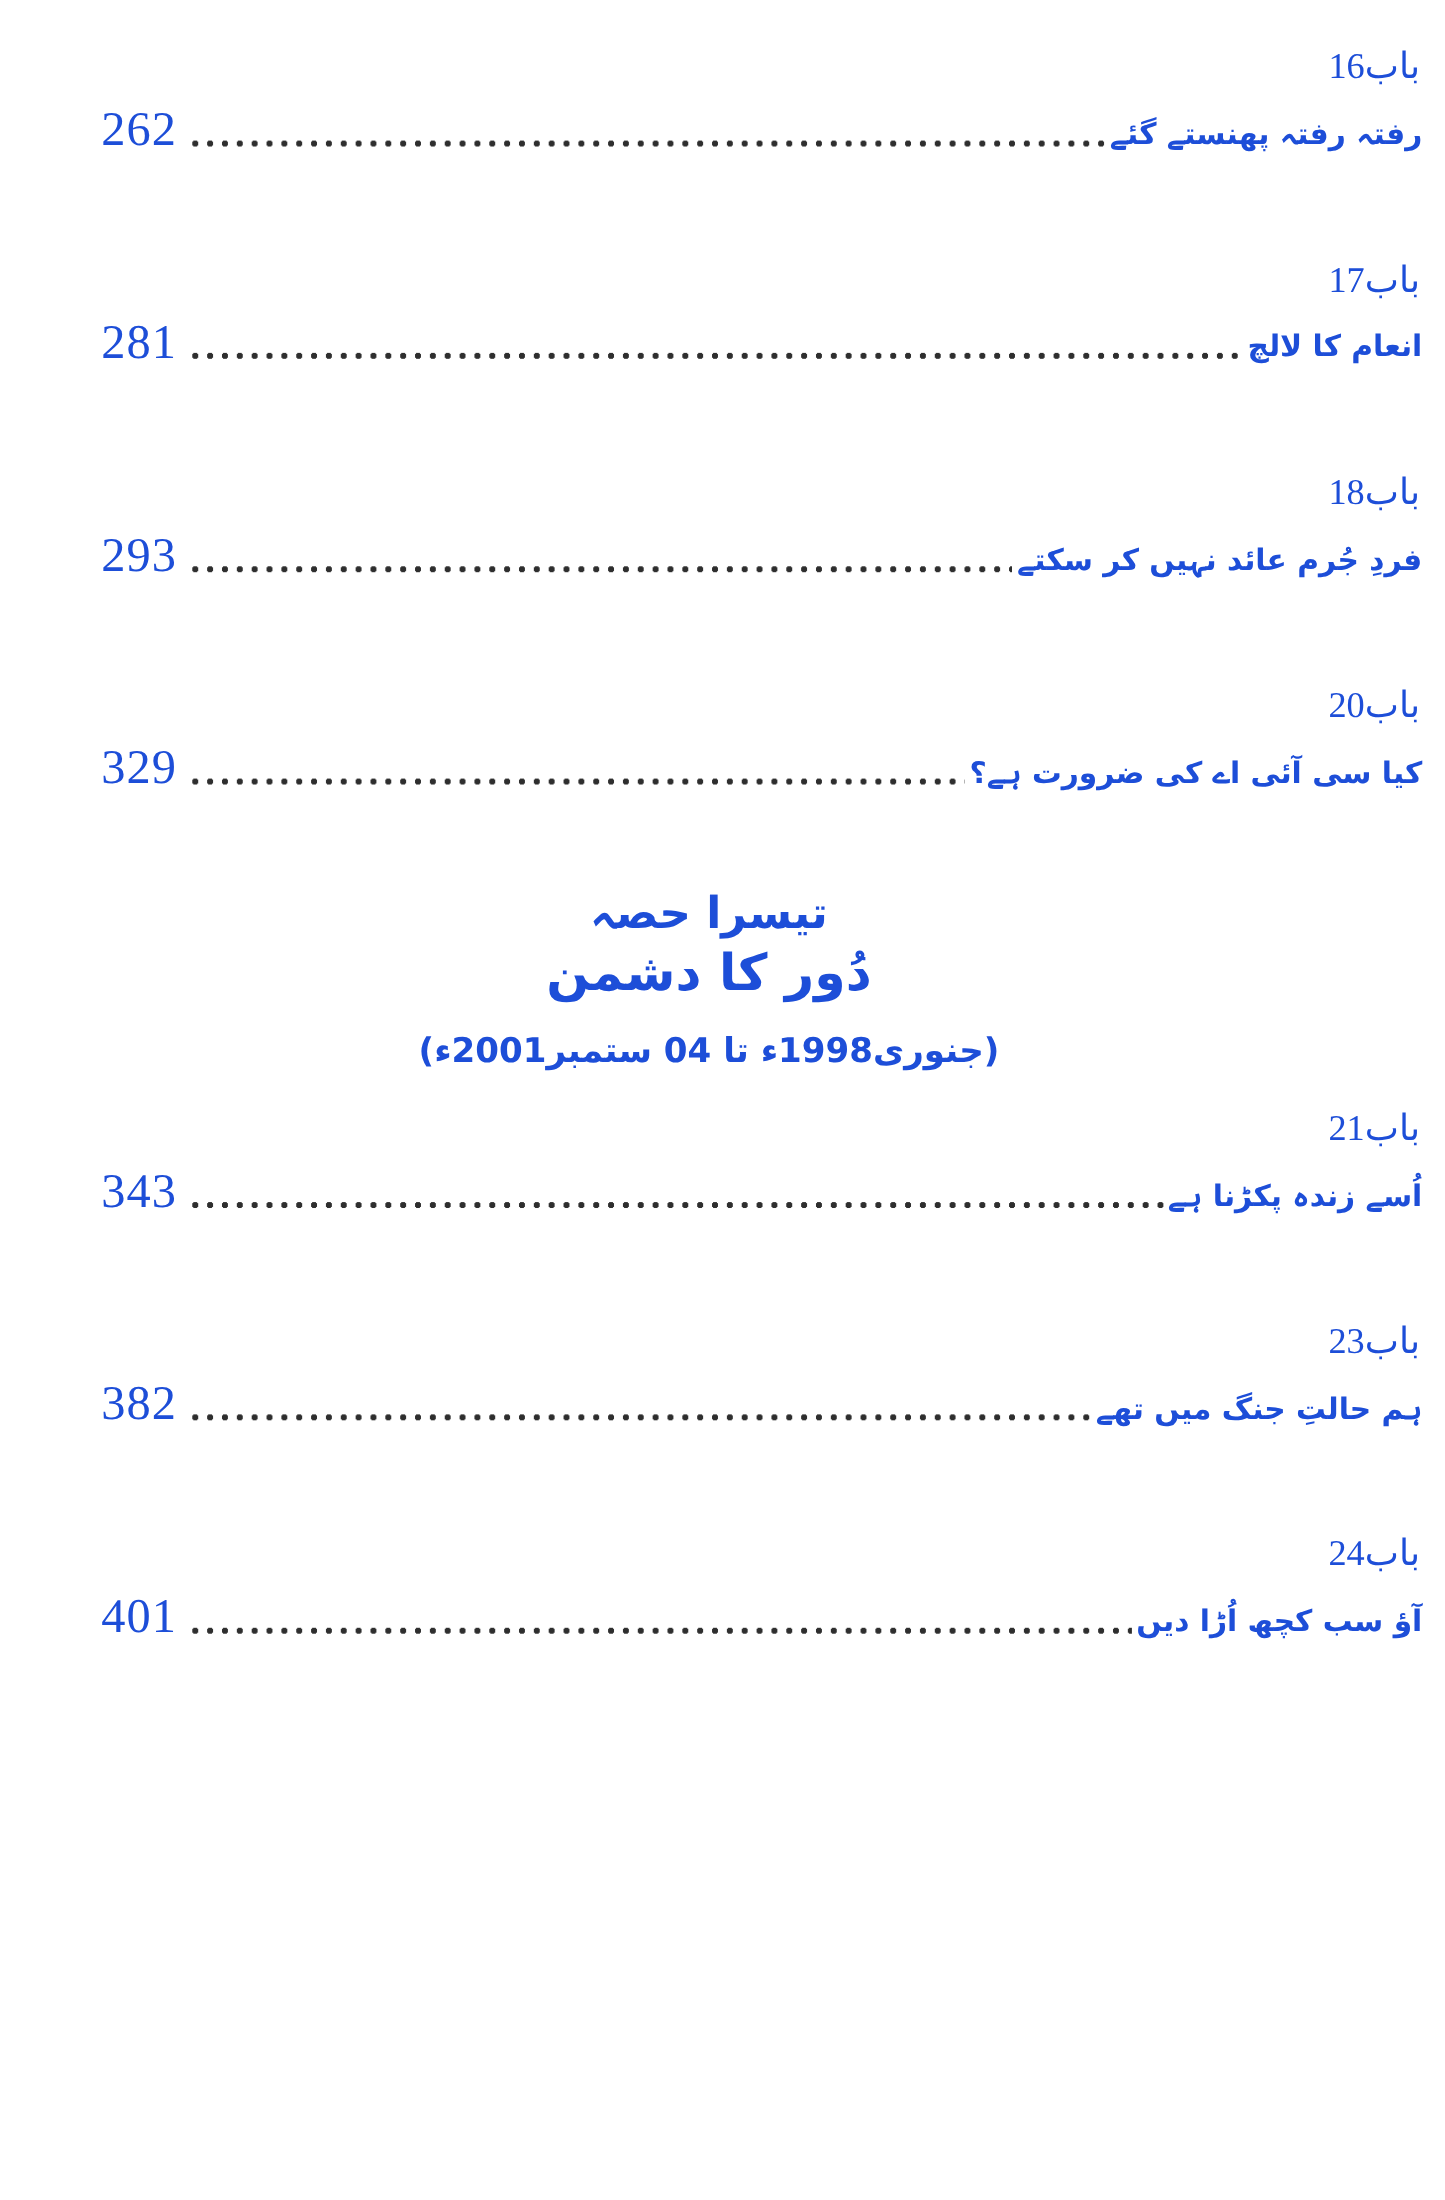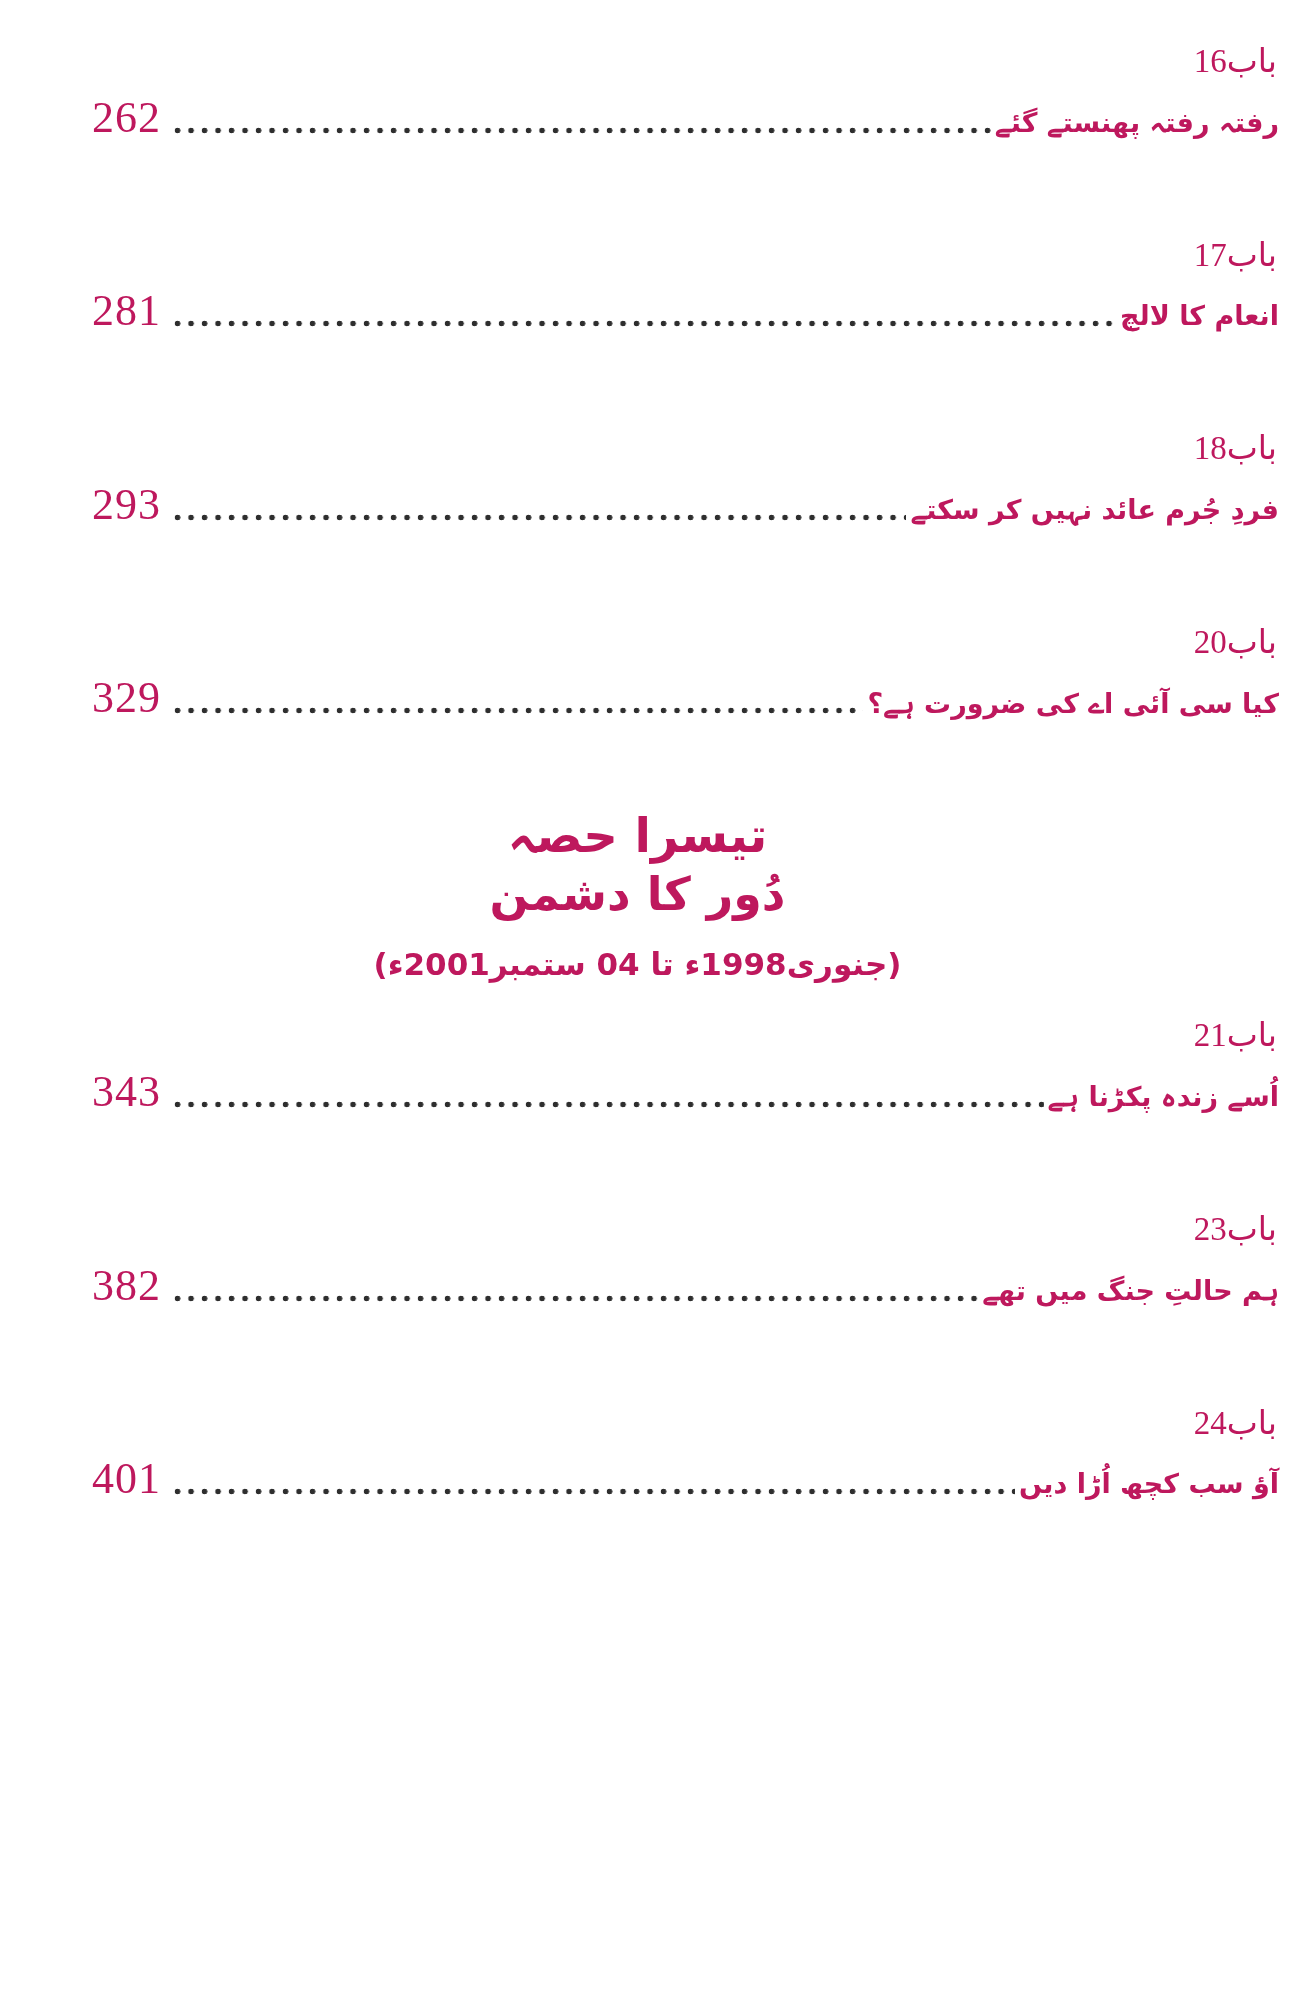--- a/index.html
+++ b/index.html
@@ -2,23 +2,23 @@
 <html lang="ur"><head>
 <meta charset="utf-8">
 <style>
   html, body { margin: 0; padding: 0; background: #e8e8e8; }
   .page {
     position: relative;
     width: 1314px;
     height: 2000px;
     margin: 0 auto;
     background: #ffffff;
-    color: #be185d;
+    color: #1d4ed8;
     box-sizing: border-box;
-    padding: 42px 33px 10px 58px;
+    padding: 42px 19px 10px 58px;
     overflow: hidden;
     font-family: "Liberation Serif", "DejaVu Serif", serif;
   }
   .entry { margin-bottom: 96px; }
   .chapter-label {
     direction: rtl;
     text-align: right;
     font-size: 33px;
     line-height: 1.2;
     padding-right: 4px;
@@ -58,21 +58,21 @@
     text-align: center;
   }
   .section-divider {
     direction: rtl;
     text-align: center;
     box-sizing: border-box;
     padding-right: 64px;
     margin: -8px 0 34px 0;
   }
   .part-label {
-    font-size: 48px;
+    font-size: 40px;
     font-weight: 700;
     line-height: 1.15;
     font-family: "DejaVu Sans", sans-serif;
   }
   .part-title {
     font-size: 46px;
     font-weight: 700;
     line-height: 1.15;
     margin-top: 4px;
     font-family: "DejaVu Sans", sans-serif;

